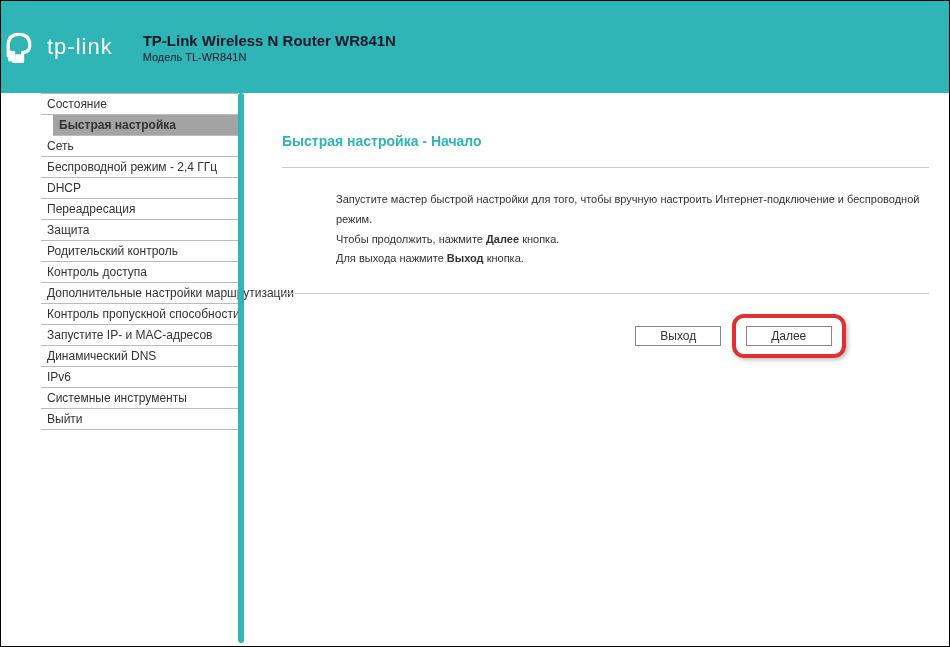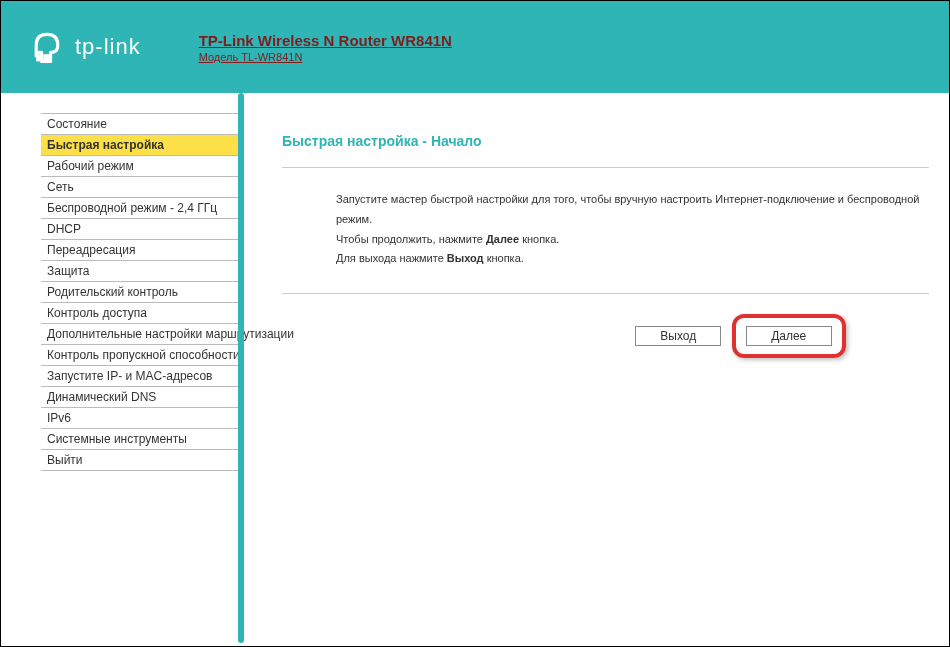--- a/index.html
+++ b/index.html
@@ -3,47 +3,46 @@
   <meta charset="utf-8">
   <style>
     * { margin: 0; padding: 0; box-sizing: border-box; }
     body { font-family: Arial, sans-serif; background: #fff; }
     .wrapper { width: 950px; height: 647px; border: 1px solid #000; position: relative; overflow: hidden; }
     .header {
       background: #2fb5b5;
       height: 92px;
       display: flex;
       align-items: center;
-      padding-left: 28px;
     }
     .logo-area { display: flex; align-items: center; }
     .logo-svg { width: 36px; height: 36px; margin-right: 10px; }
     .brand-text { color: #fff; font-size: 22px; font-weight: normal; letter-spacing: 1px; }
-    .header-titles { margin-left: 58px; color: #7f1d1d; text-decoration: underline; }
+    .header-titles { margin-left: 30px; color: #0f172a; }
     .product-title { font-size: 15px; font-weight: bold; }
     .model-text { font-size: 11px; margin-top: 2px; }
     .body-area { display: flex; height: calc(100% - 92px); }
     .sidebar {
       width: 237px;
       background: #fff;
       padding-left: 40px;
       padding-top: 0;
       border-right: none;
     }
     .sidebar-item {
       font-size: 12px;
       color: #333;
       padding: 3px 6px;
       border-bottom: 1px solid #bbb;
       cursor: pointer;
       white-space: nowrap;
       line-height: 14px;
     }
-    .sidebar-item:first-child { border-top: 1px solid #bbb; margin-top: 20px; }
-    .sidebar-item.active { background: #fde047; font-weight: bold; }
+    .sidebar-item:first-child { border-top: 1px solid #bbb; }
+    .sidebar-item.active { background: #a3a3a3; font-weight: bold; margin-left: 12px; }
     .sidebar-wrap { position: relative; }
     .sidebar-wrap::after {
       content: '';
       position: absolute;
       top: 0;
       right: -6px;
       width: 6px;
       height: 550px;
       background: #2fb5b5;
       border-radius: 3px;
@@ -104,21 +103,20 @@
       <div class="product-title">TP-Link Wireless N Router WR841N</div>
       <div class="model-text">Модель TL-WR841N</div>
     </div>
   </div>
 
   <div class="body-area">
     <div class="sidebar-wrap">
       <div class="sidebar" id="sidebar">
           <div class="sidebar-item">Состояние</div>
           <div class="sidebar-item active">Быстрая настройка</div>
-          <div class="sidebar-item">Рабочий режим</div>
           <div class="sidebar-item">Сеть</div>
           <div class="sidebar-item">Беспроводной режим - 2,4 ГГц</div>
           <div class="sidebar-item">DHCP</div>
           <div class="sidebar-item">Переадресация</div>
           <div class="sidebar-item">Защита</div>
           <div class="sidebar-item">Родительский контроль</div>
           <div class="sidebar-item">Контроль доступа</div>
           <div class="sidebar-item">Дополнительные настройки маршрутизации</div>
           <div class="sidebar-item">Контроль пропускной способности</div>
           <div class="sidebar-item">Запустите IP- и MAC-адресов</div>

